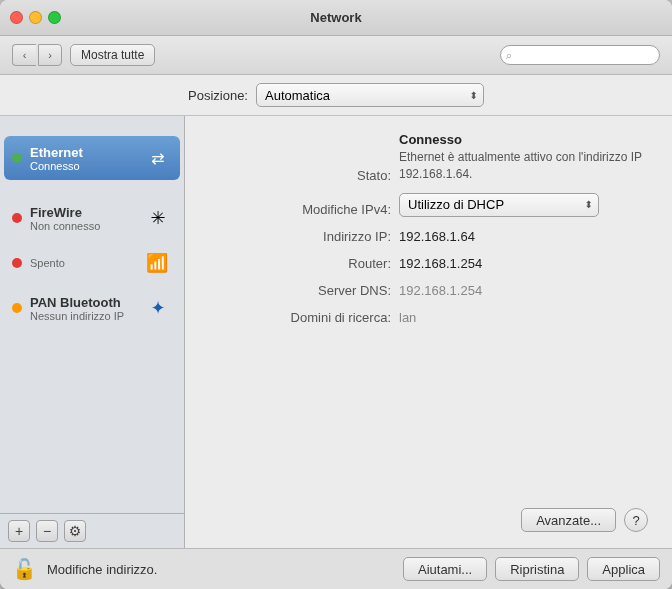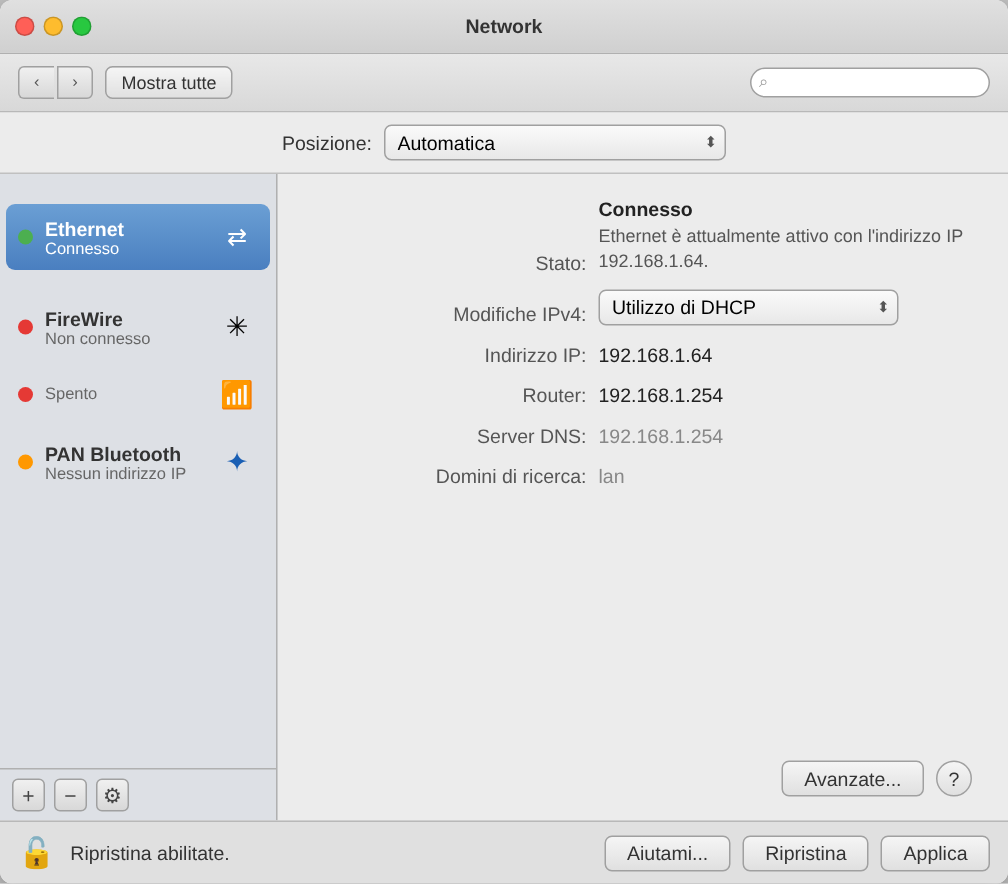--- a/index.html
+++ b/index.html
@@ -496,20 +496,20 @@
 
       <div class="detail-buttons">
         <button class="btn">Avanzate...</button>
         <button class="btn btn-question">?</button>
       </div>
     </div>
   </div>
 
   <div class="bottom-bar">
     <span class="lock-icon">🔓</span>
-    <span class="bottom-bar-text">Ripristina abilitate.</span>
+    <span class="bottom-bar-text">Modifiche indirizzo.</span>
     <div class="bottom-right-btns">
       <button class="btn">Aiutami...</button>
       <button class="btn">Ripristina</button>
       <button class="btn">Applica</button>
     </div>
   </div>
 </div>
 
 </body></html>

